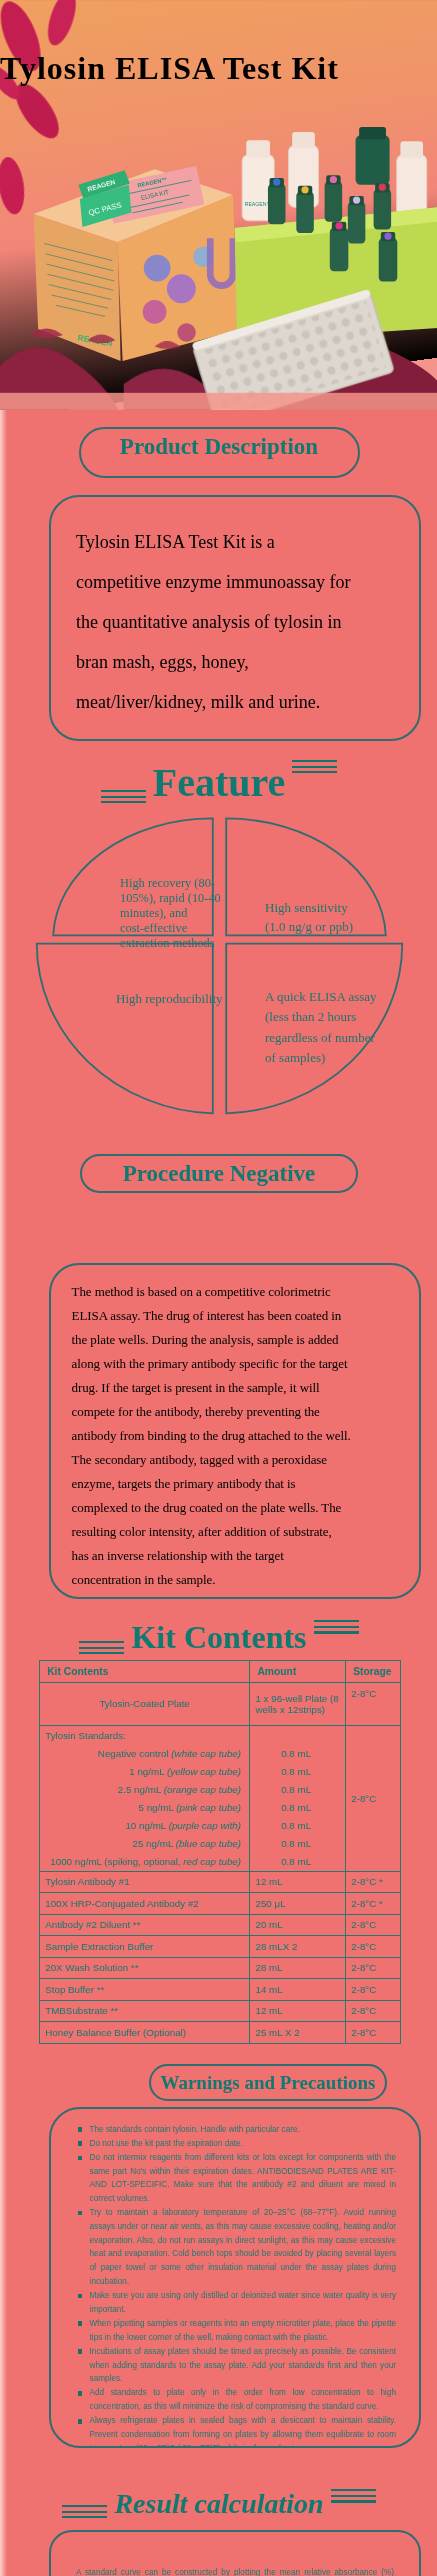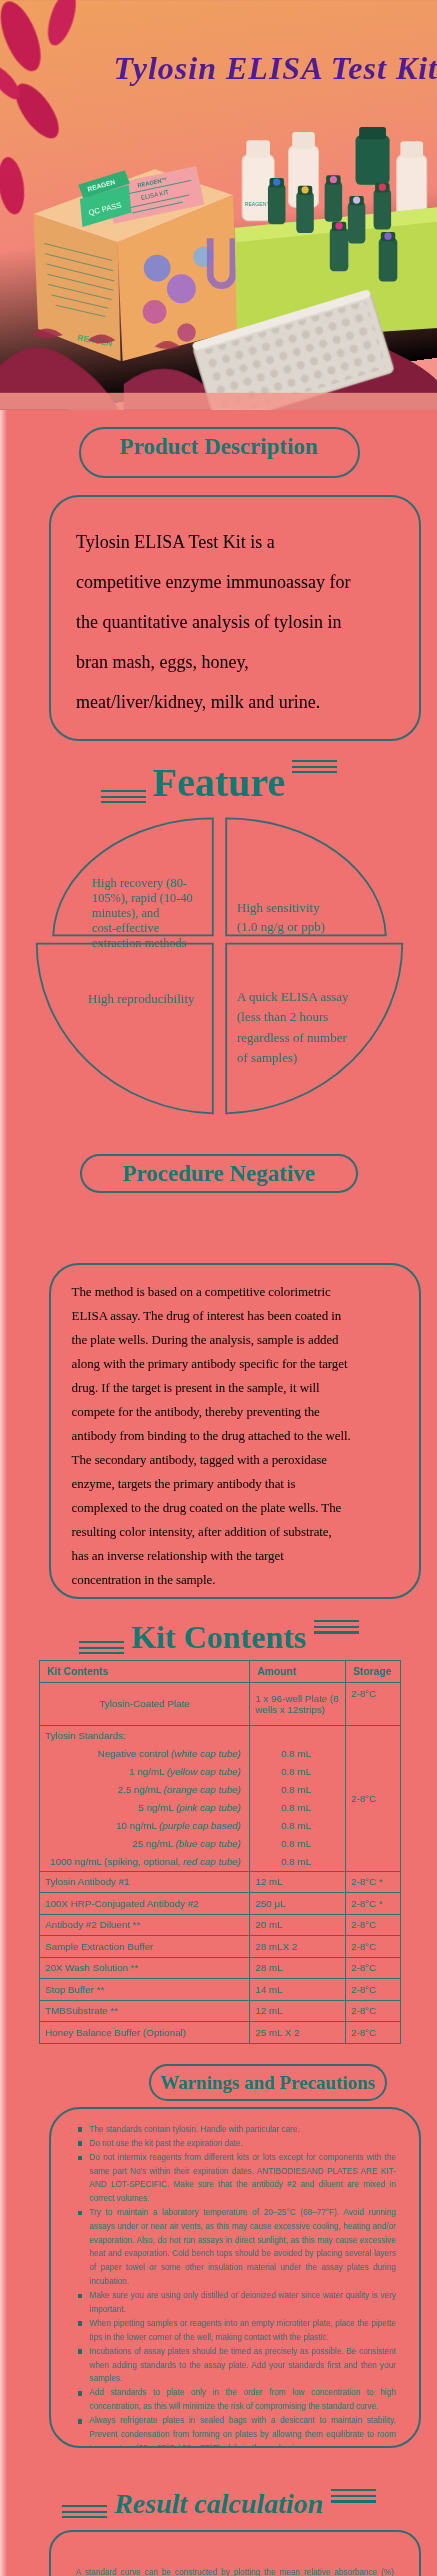--- a/index.html
+++ b/index.html
@@ -5,22 +5,22 @@
   html,body{margin:0;padding:0;}
   body{
     width:438px;height:3166px;overflow:hidden;position:relative;
     background:#ef7170;
     font-family:"Liberation Serif",serif;
   }
   
   .hero{position:relative;width:438px;height:410px;overflow:hidden;}
   .hero svg{display:block;}
   .hero-title{
-    position:absolute;top:50px;left:0;width:100%;text-align:right;
-    font-weight:bold;font-size:32px;letter-spacing:1px;color:#4c1d95;font-style:italic;
+    position:absolute;top:50px;left:0;width:100%;text-align:left;
+    font-weight:bold;font-size:32px;letter-spacing:1px;color:#000000;
   }
   .edge-light{
     position:absolute;left:0;top:410px;width:7.2px;height:2757px;
     background:linear-gradient(90deg,rgba(255,232,226,.8),rgba(255,232,226,0));
     pointer-events:none;z-index:5;
   }
   
   .badge{
     box-sizing:border-box;border:2.1px solid #2c6e72;border-radius:36px;
     color:#0f7a72;font-weight:bold;text-align:center;
@@ -62,20 +62,21 @@
   .lines.right{align-self:flex-start;margin-top:1px;}
   #h-feature{margin-top:18px;font-size:40px;}
   #h-kit{margin-top:20.6px;font-size:32px;}
   #h-result{margin-top:40px;font-size:28px;font-style:italic;}
   
   .feature-wrap{position:relative;width:438px;height:312px;margin-top:6.2px;}
   .feature-wrap svg{position:absolute;left:28px;top:0;}
   .quad{
     position:absolute;color:#19786f;font-family:"Liberation Serif",serif;
     white-space:pre-line;
+    margin-left:28px;
   }
   #quad-tl{left:92px;top:64px;width:121px;font-size:12.4px;line-height:15px;}
   #quad-tr{left:237px;top:86px;width:118px;font-size:13px;line-height:19px;}
   #quad-bl{left:88px;top:178px;width:124px;font-size:13px;line-height:17.5px;}
   #quad-br{left:237px;top:175px;width:121px;font-size:13px;line-height:20.6px;}
   
   .kit-table{
     width:362px;margin:4.1px 0 0 39px;border-collapse:collapse;
     font-family:"Liberation Sans",sans-serif;color:#127a72;
   }
@@ -342,21 +343,21 @@
   </tr>
   <tr class="nb">
     <td><span>2.5 ng/mL </span><em>(orange cap tube)</em></td>
     <td class="amt">0.8 mL</td>
   </tr>
   <tr class="nb">
     <td><span>5 ng/mL </span><em>(pink cap tube)</em></td>
     <td class="amt">0.8 mL</td>
   </tr>
   <tr class="nb">
-    <td><span>10 ng/mL </span><em>(purple cap based)</em></td>
+    <td><span>10 ng/mL </span><em>(purple cap with)</em></td>
     <td class="amt">0.8 mL</td>
   </tr>
   <tr class="nb">
     <td><span>25 ng/mL </span><em>(blue cap tube)</em></td>
     <td class="amt">0.8 mL</td>
   </tr>
   <tr class="nb">
     <td style="border-bottom:1.5px solid #237872"><span>1000 ng/mL (spiking, optional, </span><em>red cap tube)</em></td>
     <td class="amt" style="border-bottom:1.5px solid #237872">0.8 mL</td>
   </tr>

